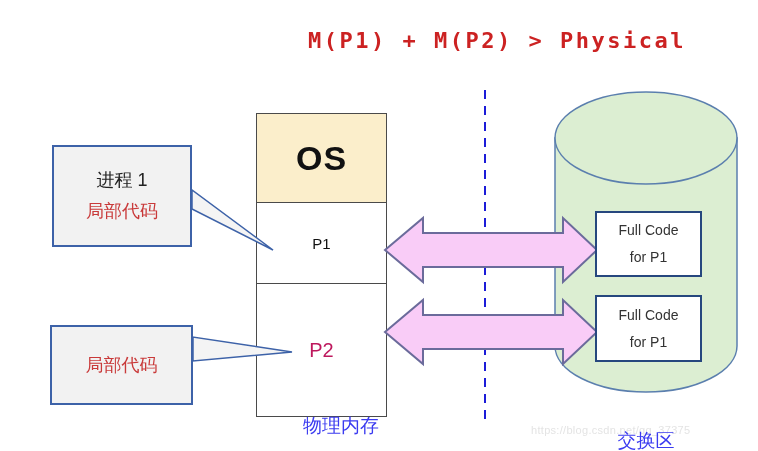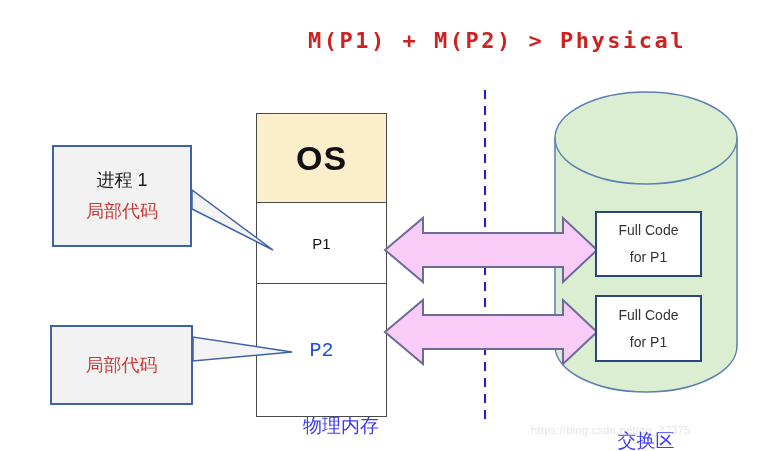--- a/index.html
+++ b/index.html
@@ -29,21 +29,21 @@
     font-weight:bold;font-size:34px;color:#111;letter-spacing:1px;
   }
   .mem-p1{
     height:80px;flex:0 0 auto;
     border-bottom:1.5px solid var(--column-border,#4a4a4a);
     display:flex;align-items:center;justify-content:center;
     font-size:15px;color:#111;
   }
   .mem-p2{
     flex:1 1 auto;display:flex;align-items:center;justify-content:center;
-    font-size:20px;color:#1d4ed8;font-family:Liberation Mono, monospace;
+    font-size:20px;color:#be185d;
   }
   
   .overlay{left:0;top:0;z-index:2;pointer-events:none;}
   .divider{stroke:var(--dash-blue,#1c1cd8);stroke-width:2;stroke-dasharray:9 7;fill:none;}
   .cyl{fill:var(--cylinder-fill,#dceed2);stroke:var(--cylinder-stroke,#5b7fae);stroke-width:1.5;}
   .arrow{fill:var(--arrow-fill,#f9ccf7);stroke:var(--arrow-stroke,#6b6b9b);stroke-width:2;stroke-linejoin:miter;}
   .tail{fill:#f4f4f4;stroke:var(--callout-border,#3d62a8);stroke-width:1.5;}
   
   .callout{
     background:#f2f2f2;border:2px solid var(--callout-border,#3d62a8);

